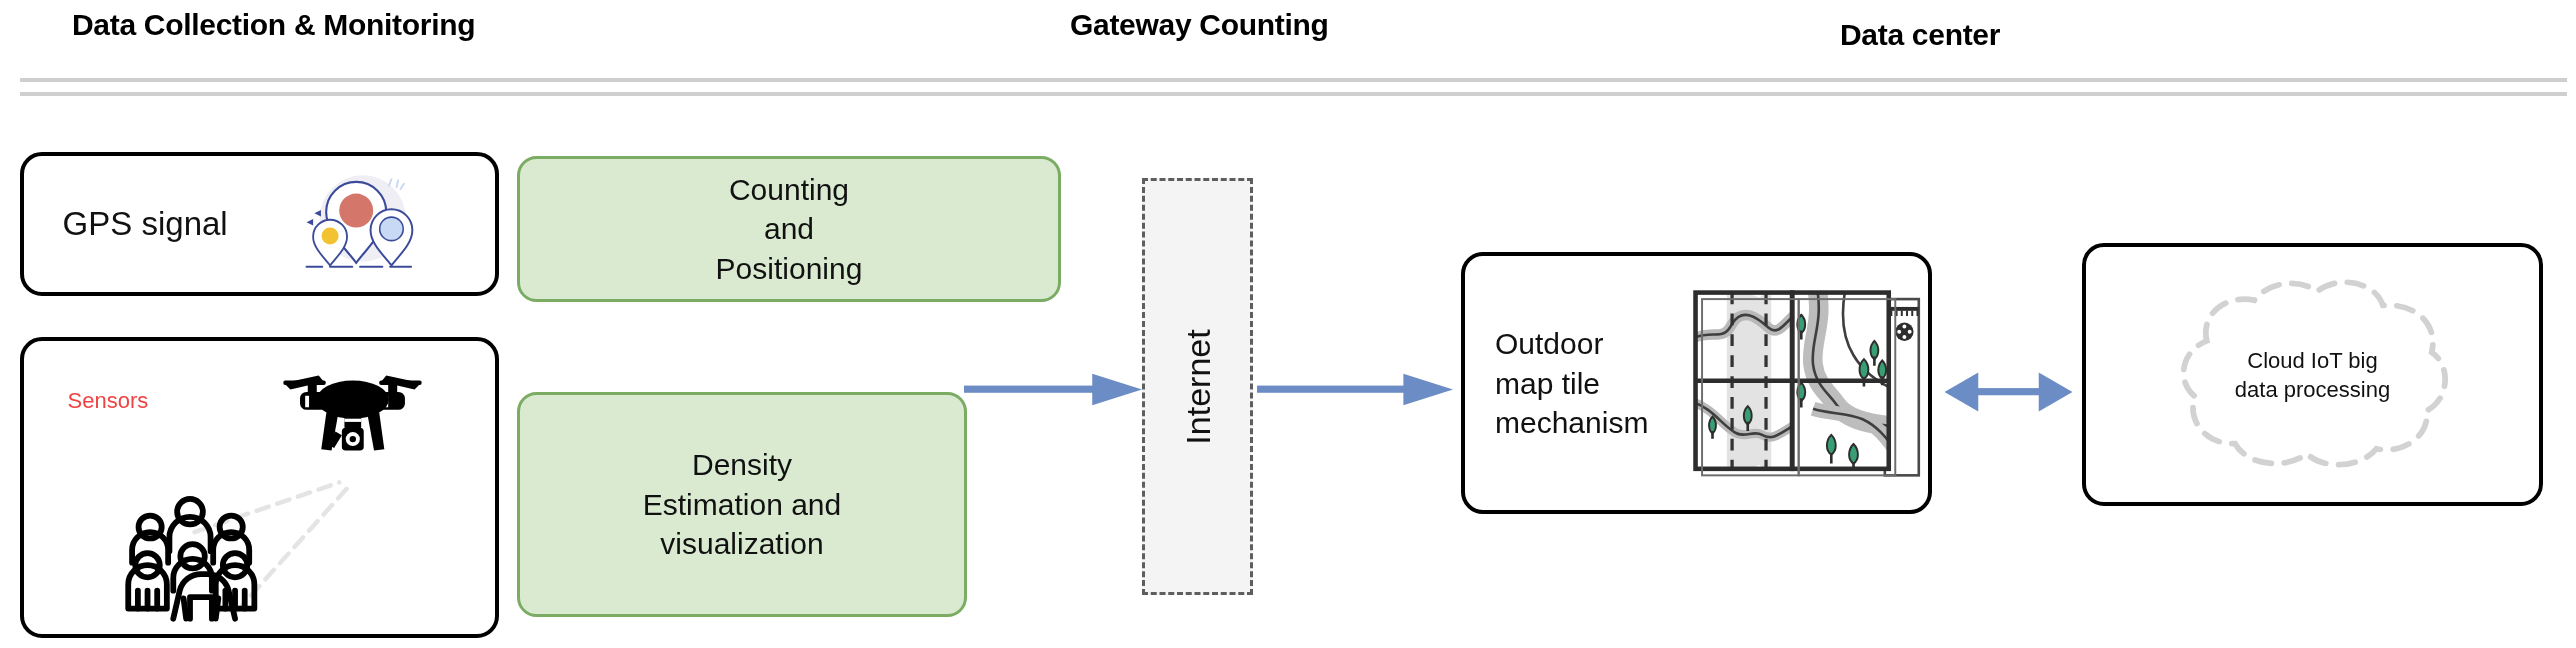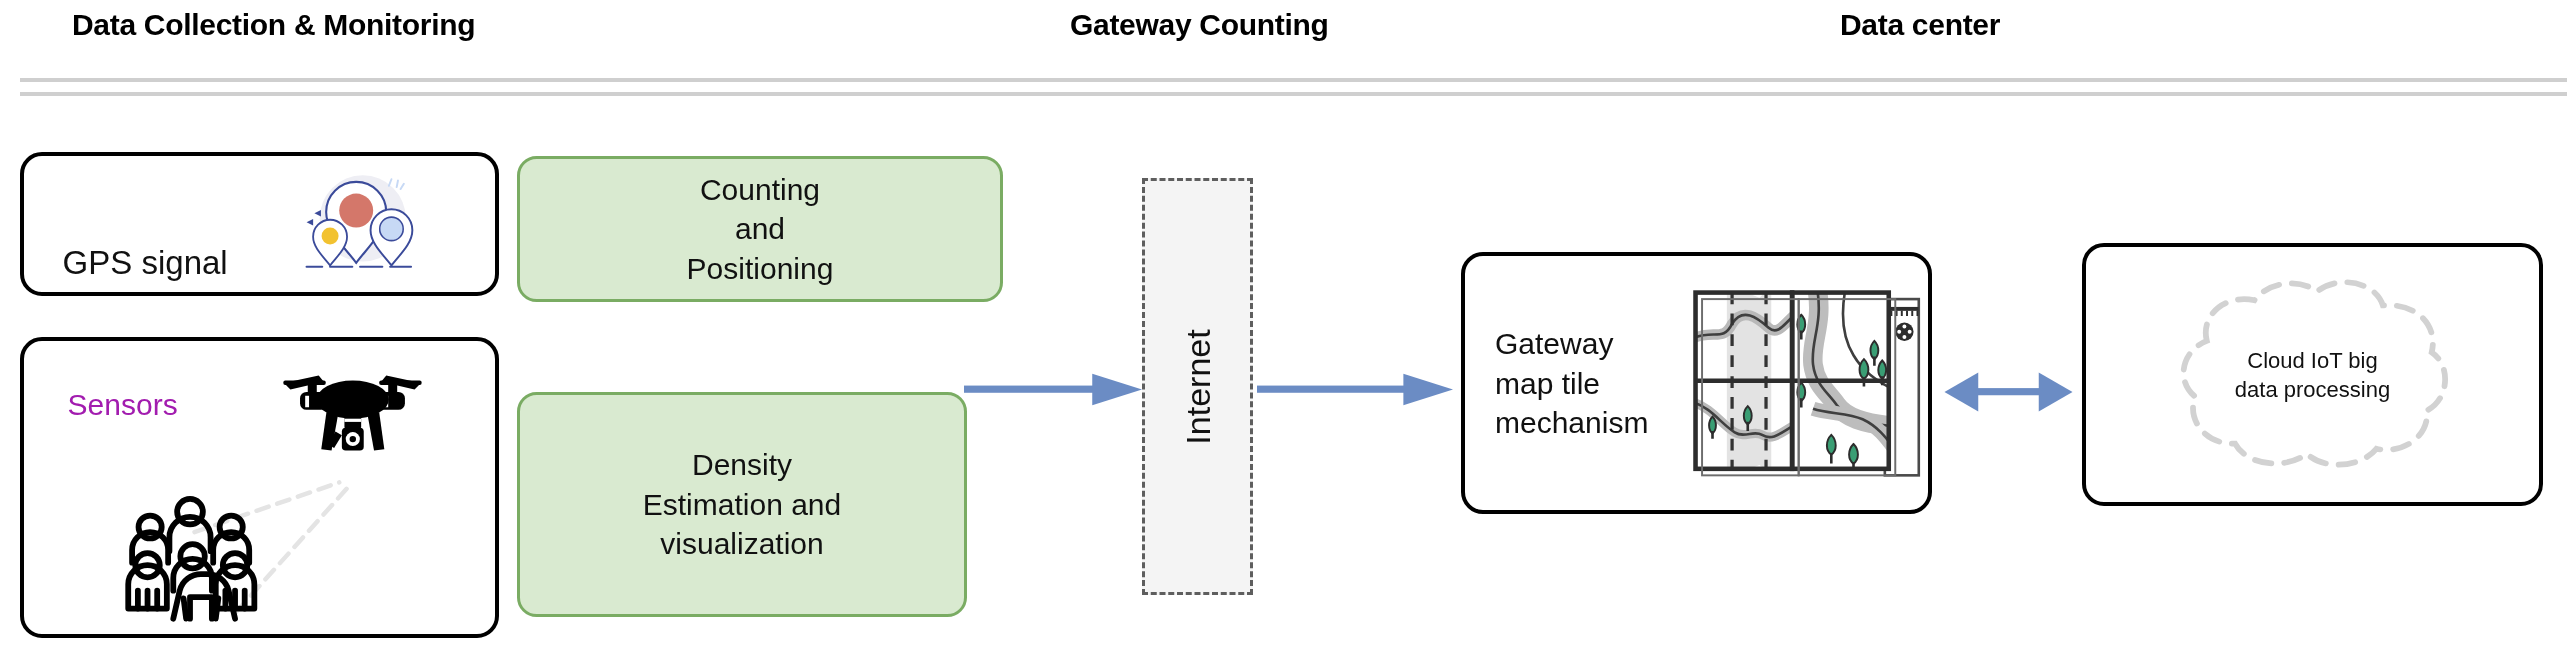--- a/index.html
+++ b/index.html
@@ -20,21 +20,21 @@
     position: absolute;
     top: 7.8px;
     font-weight: bold;
     font-size: 30px;
     color: #000000;
     letter-spacing: -0.3px;
     white-space: nowrap;
   }
   #hdr-collection { left: 72px; text-align: center; }
   #hdr-gateway    { left: 1070px; }
-  #hdr-datacenter { left: 1840px; }
+  #hdr-datacenter { left: 1840px; margin-top: 10px; }
 
   .rule {
     position: absolute;
     left: 19.6px;
     width: 2547px;
     height: 3.9px;
     background: #cfcfcf;
   }
   #rule-top    { top: 78px; }
   #rule-bottom { top: 92px; }
@@ -67,46 +67,45 @@
   #box-gps {
     left: 19.6px; top: 152px; width: 479px; height: 144px;
   }
   #gps-label {
     position: absolute;
     left: 39px; top: 50%;
     transform: translateY(-50%);
     font-size: 33px;
     color: #111111;
     white-space: nowrap;
-    margin-top: 39px;
   }
   #gps-icon {
     position: absolute;
     right: 72px; top: 50%;
     transform: translateY(-50%);
   }
 
   
   #box-sensors {
     left: 19.6px; top: 337px; width: 479px; height: 301px;
   }
   #sensors-label {
     position: absolute;
     left: 44px; top: 47px;
-    font-size: 30px;
-    color: #a21caf;
+    font-size: 22px;
+    color: #ef4444;
     white-space: nowrap;
   }
   #sensors-art {
     position: absolute;
     left: 0; top: 0; width: 100%; height: 100%;
   }
 
   
-  #box-counting { left: 517px; top: 156px; width: 486px; height: 146px; }
+  #box-counting { left: 517px; top: 156px; width: 544px; height: 146px; }
   #box-density  { left: 517px; top: 392px; width: 450px; height: 225px; text-align: center; }
 
   
   #box-internet {
     position: absolute;
     left: 1142px; top: 178px; width: 111px; height: 417px;
     box-sizing: border-box;
     border: 3.9px dashed #5e5e5e;
     background: #f4f4f4;
   }
@@ -293,21 +292,21 @@
 </div>
 
 <div class="arrow" id="arrow-internet-map">
   <svg width="196" height="37" viewBox="0 0 300 56">
     <rect x="0" y="22" width="238" height="11" fill="#6b8cc4"></rect>
     <path d="M224 4 L300 28 L224 52 Z" fill="#6b8cc4"></path>
   </svg>
 </div>
 
 <div class="box" id="box-maptile">
-  <div id="maptile-label">Gateway
+  <div id="maptile-label">Outdoor
 map tile
 mechanism</div>
   <div id="maptile-art">
     <svg width="235" height="208" viewBox="0 0 360 318">
       <defs>
         <clipPath id="clipA">
             <rect x="10" y="22" width="148" height="270"></rect>
           </clipPath>
         <clipPath id="clipB">
             <rect x="158" y="22" width="148" height="270"></rect>

